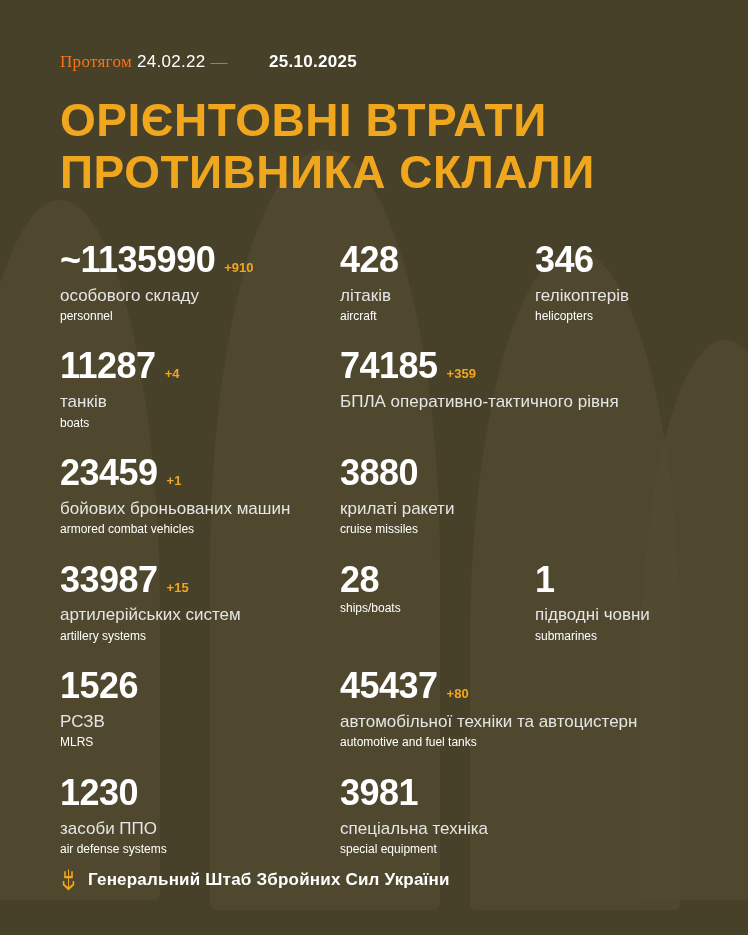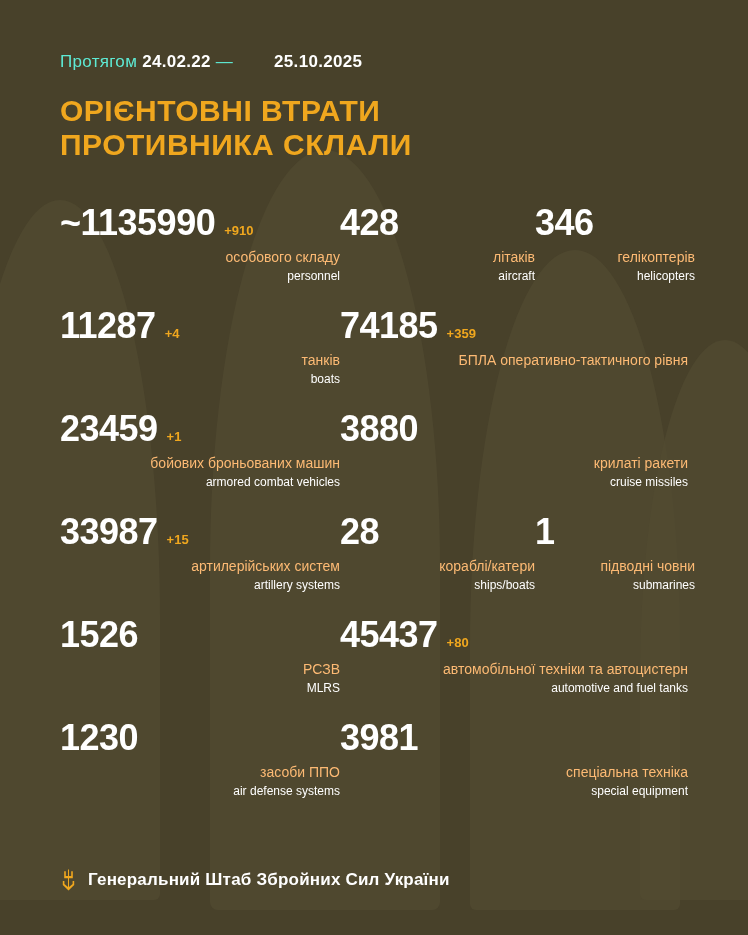--- a/index.html
+++ b/index.html
@@ -45,45 +45,44 @@
     padding-top: 52px;
     white-space: nowrap;
   }
   .period .to-date {
     color: #ffffff;
     font-weight: bold;
     margin-left: 36px;
   }
   .period .from-date {
     color: #ffffff;
-    font-weight: bold;
   }
   .period .label {
-    color: #5eead4;
+    color: #f97316;
+    font-family: Liberation Serif, serif;
   }
 
   .headline {
     margin-top: 22px;
     color: #f0a71e;
     font-weight: bold;
-    font-size: 30px;
+    font-size: 46px;
     line-height: 1.14;
     letter-spacing: 0.5px;
     text-transform: uppercase;
   }
 
   .grid {
     margin-top: 42px;
     position: relative;
   }
   .row {
     display: flex;
     align-items: flex-start;
     margin-bottom: 24px;
-    text-align: right;
   }
   .col1 { width: 280px; flex: none; }
   .col2 { width: 195px; flex: none; }
   .col3 { width: 160px; flex: none; }
   .wide { flex: 1; }
 
   .num-line {
     display: flex;
     align-items: baseline;
     white-space: nowrap;
@@ -95,22 +94,22 @@
     letter-spacing: -0.5px;
     line-height: 1.05;
   }
   .delta {
     color: #f0a71e;
     font-size: 13px;
     font-weight: bold;
     margin-left: 9px;
   }
   .label-ua {
-    color: #fdba74;
-    font-size: 14px;
+    color: #e5e5e5;
+    font-size: 17px;
     margin-top: 7px;
     line-height: 1.2;
     white-space: nowrap;
   }
   .label-en {
     color: #ffffff;
     font-size: 12px;
     margin-top: 3px;
     line-height: 1.2;
     white-space: nowrap;
@@ -235,21 +234,20 @@
             <span class="delta">+15</span>
           </div>
           <div class="label-ua">артилерійських систем</div>
           <div class="label-en">artillery systems</div>
         </div>
         <div class="col2">
           <div class="num-line">
             <span class="value">28</span>
             <span class="delta"></span>
           </div>
-          <div class="label-ua">кораблі/катери</div>
           <div class="label-en">ships/boats</div>
         </div>
         <div class="col3">
           <div class="num-line">
             <span class="value">1</span>
             <span class="delta"></span>
           </div>
           <div class="label-ua">підводні човни</div>
           <div class="label-en">submarines</div>
         </div>

